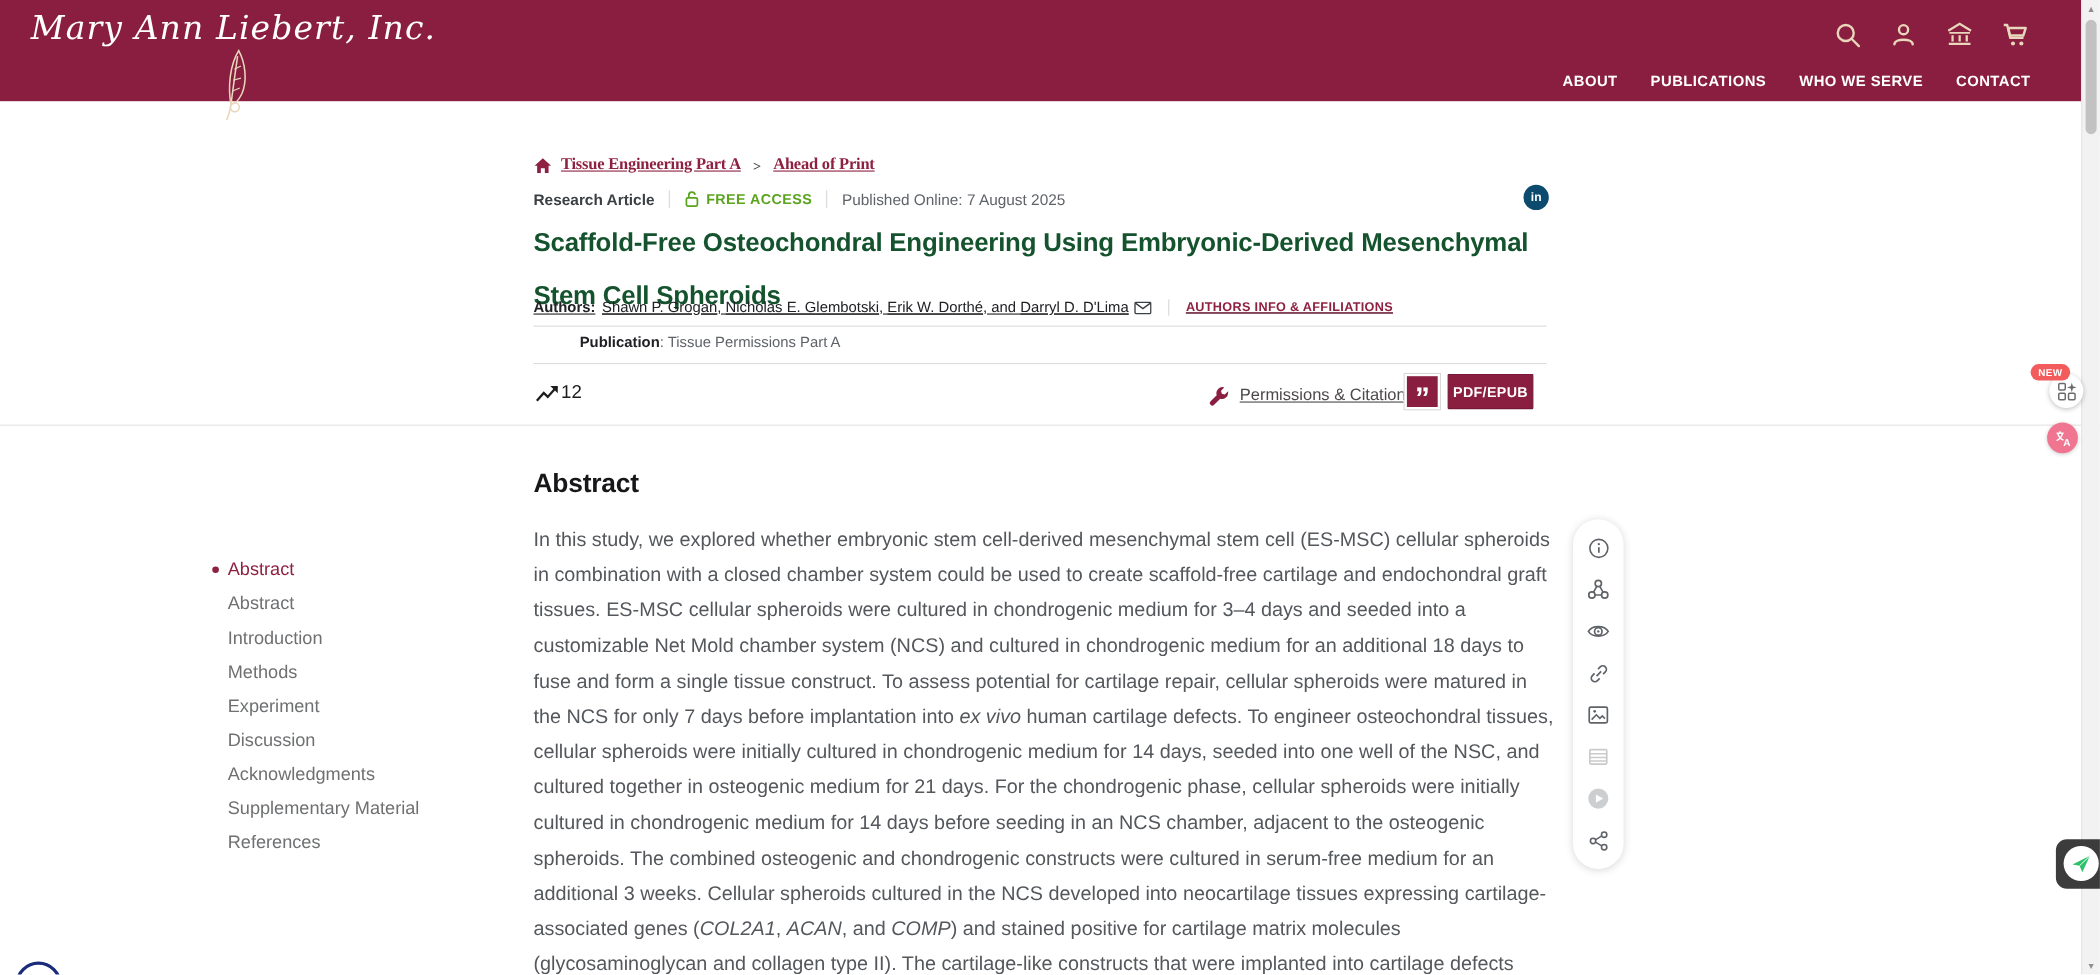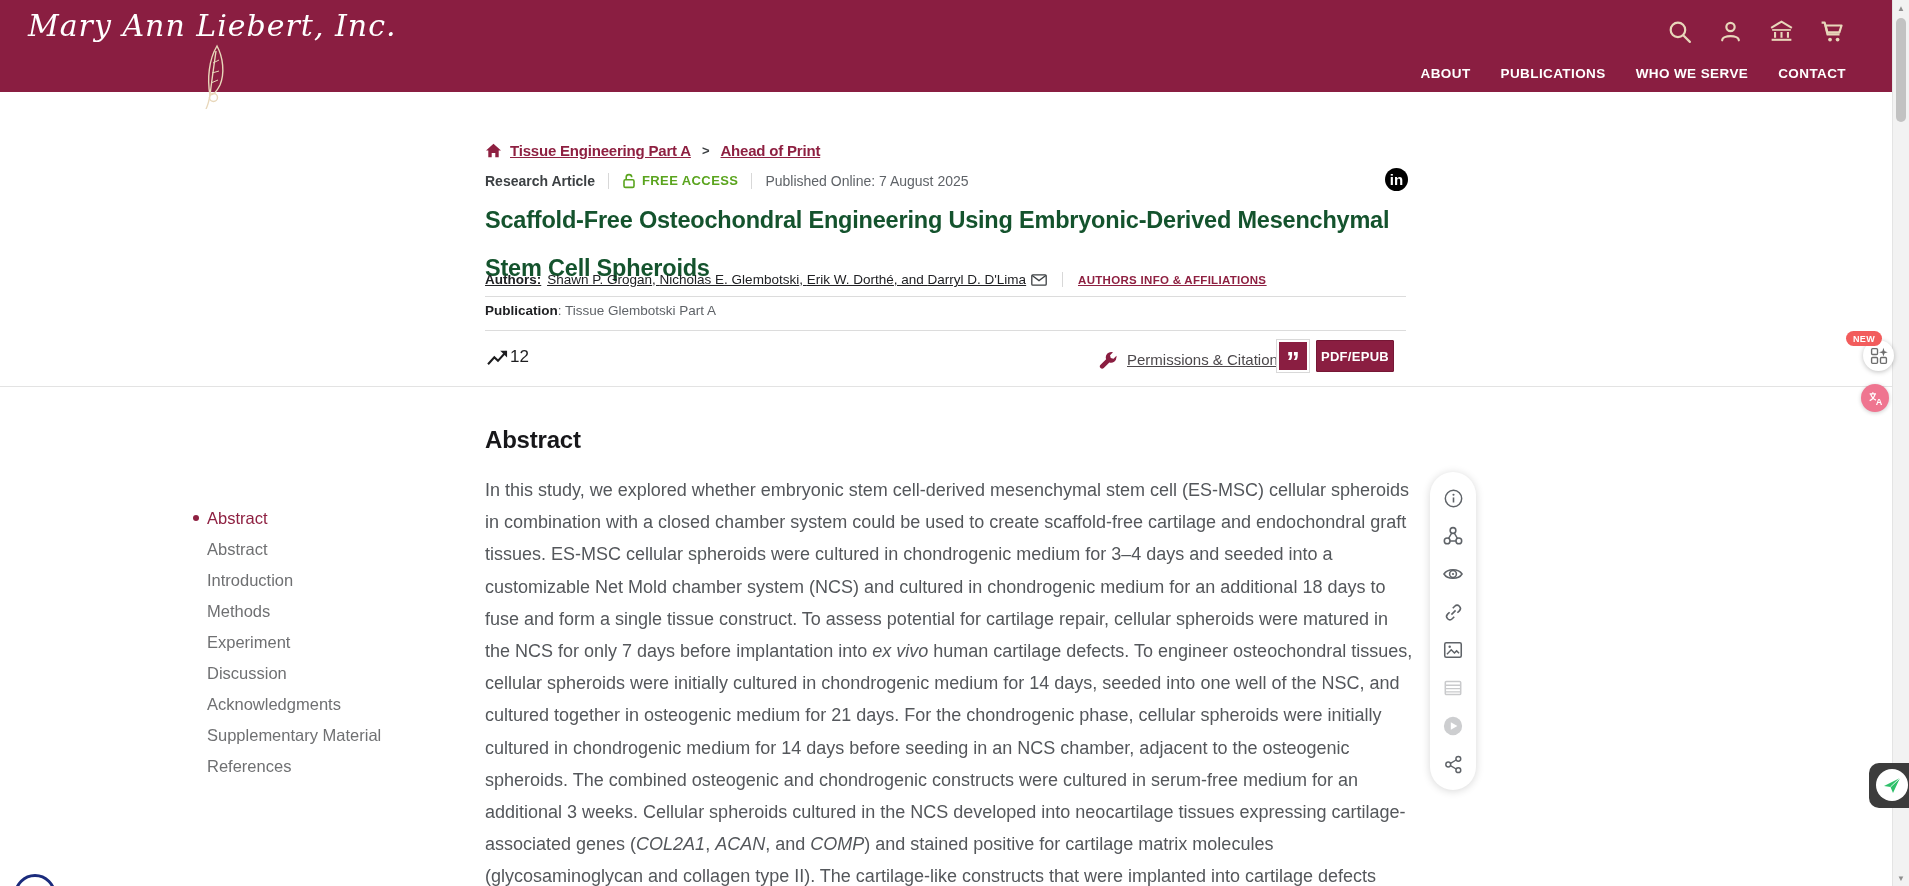--- a/index.html
+++ b/index.html
@@ -17,48 +17,48 @@
   .header { position:absolute; top:0; left:0; width:1892px; height:92px; background:#8A1E41; }
   .logo { position:absolute; left:28px; top:8px; display:flex; align-items:center; color:#fff; cursor:pointer;flex-direction:column; }
   .logo-script { font-family:"DejaVu Serif", serif; font-style:italic; font-size:30px; letter-spacing:1px; white-space:nowrap; }
   .logo-leaf { margin:0 4px 8px 6px; }
   .header-icons { position:absolute; top:18px; right:46px; display:flex; gap:24px; align-items:center; }
   .hicon { width:27px; height:27px; cursor:pointer; }
   .header-nav { position:absolute; bottom:11px; right:46px; display:flex; gap:30px; }
   .nav-link { color:#fff; font-size:13.5px; font-weight:700; letter-spacing:.4px; text-decoration:none;text-align:center; }
 
   
-  .breadcrumb { position:absolute; left:485px; top:142px; display:flex; align-items:center; font-size:15px; }
+  .breadcrumb { position:absolute; left:485px; top:142px; display:flex; align-items:center; font-size:15px;font-family:Liberation Serif, serif; }
   .home-icon { margin-right:8px; display:flex; }
   .bc-link { color:#8E2041; font-weight:700; text-decoration:underline; letter-spacing:-0.2px; }
   .bc-sep { color:#3c4043; margin:0 11px; font-weight:700; font-size:13px; white-space:pre; }
 
   .meta-row { position:absolute; left:485px; top:170px; display:flex; align-items:center; gap:13px; height:21px;text-align:center; }
   .meta-type { font-size:14px; font-weight:700; color:#3c4043; }
   .vline { width:1px; height:16px; background:#d8d8d8; }
   .free-access { display:flex; align-items:center; gap:6px; color:#5AA41E; font-weight:700; font-size:13px; letter-spacing:.4px; cursor:pointer; }
   .meta-pub { font-size:14px; color:#5f6368; }
   .linkedin { position:absolute; left:1385px; top:168px; width:23px; height:23px; border-radius:50%;
-    background:#000000; color:#fff; font-size:15px; font-weight:700; display:flex; align-items:center; justify-content:center; cursor:pointer; }
+    background:#0c4a6e; color:#fff; font-size:11px; font-weight:700; display:flex; align-items:center; justify-content:center; cursor:pointer; }
 
   
   .article-title { position:absolute; left:485px; top:196px; width:940px; font-size:23.5px; line-height:48px;
     font-weight:700; color:#14532d; letter-spacing:-0.2px; }
   .authors-row { position:absolute; left:485px; top:272px; display:flex; align-items:center; font-size:13.5px; color:#202124;text-decoration:underline; }
   .authors-label { font-weight:700; margin-right:6px; }
   .author-link { color:#202124; text-decoration:underline; }
   .author-sep { white-space:pre; }
   .mail-icon { margin-left:5px; display:flex; cursor:pointer; }
   .authors-vdiv { width:1px; height:15px; background:#d8d8d8; margin:0 15px; }
   .authors-info { color:#8E2041; font-weight:700; font-size:11.5px; letter-spacing:.3px; text-decoration:underline; }
 
   .divider { position:absolute; height:1px; background:#dcdcdc; }
 
   .pub-row { position:absolute; left:485px; top:303px; font-size:13.5px; color:#5f6368; }
-  .pub-label { font-weight:700; color:#202124; }
+  .pub-label { font-weight:700; color:#202124;margin-left:42px; }
 
   
   .metric { position:absolute; left:487px; top:347px; display:flex; align-items:center; font-size:17px; color:#1d1d1f; }
   .permissions { position:absolute; left:1099px; top:350px; display:flex; align-items:center; gap:9px; }
   .permissions-link { font-size:15px; color:#4c484b; text-decoration:underline; }
   .quote-btn { position:absolute; left:1276px; top:339px; width:34px; height:34px; border:1px solid #d9d9d9;
     background:#fff; display:flex; align-items:center; justify-content:center; cursor:pointer; }
   .quote-inner { width:28px; height:28px; background:#8A1E41; color:#fff; overflow:hidden;
     display:flex; justify-content:center; font-size:27px; font-weight:700; line-height:40px; }
   .pdf-btn { position:absolute; left:1316px; top:340px; width:78px; height:32px; background:#8A1E41; color:#fff;
@@ -192,21 +192,21 @@
       <path d="M1.2 1.6 L8 6.6 L14.8 1.6" stroke="#3c4043" stroke-width="1.3"></path>
     </svg>
   </span>
   <span class="authors-vdiv"></span>
   <a class="authors-info">AUTHORS INFO &amp; AFFILIATIONS</a>
 </div>
 
 <div class="divider" style="left:485px;top:296px;width:921px"></div>
 
 <div class="pub-row">
-  <span class="pub-label">Publication</span><span>: Tissue Glembotski Part A</span>
+  <span class="pub-label">Publication</span><span>: Tissue Permissions Part A</span>
 </div>
 
 <div class="divider" style="left:485px;top:330px;width:921px"></div>
 
 <div class="metric">
   <svg width="23" height="19" viewBox="0 0 22 18" fill="none">
     <path d="M1 15.5 L7 8.7 L10.5 12.2 L18.5 3.2" stroke="#1d1d1f" stroke-width="2"></path>
     <path d="M12.7 2.6 h6.5 v6.5 Z" fill="#1d1d1f"></path>
   </svg>
   <span>12</span>

